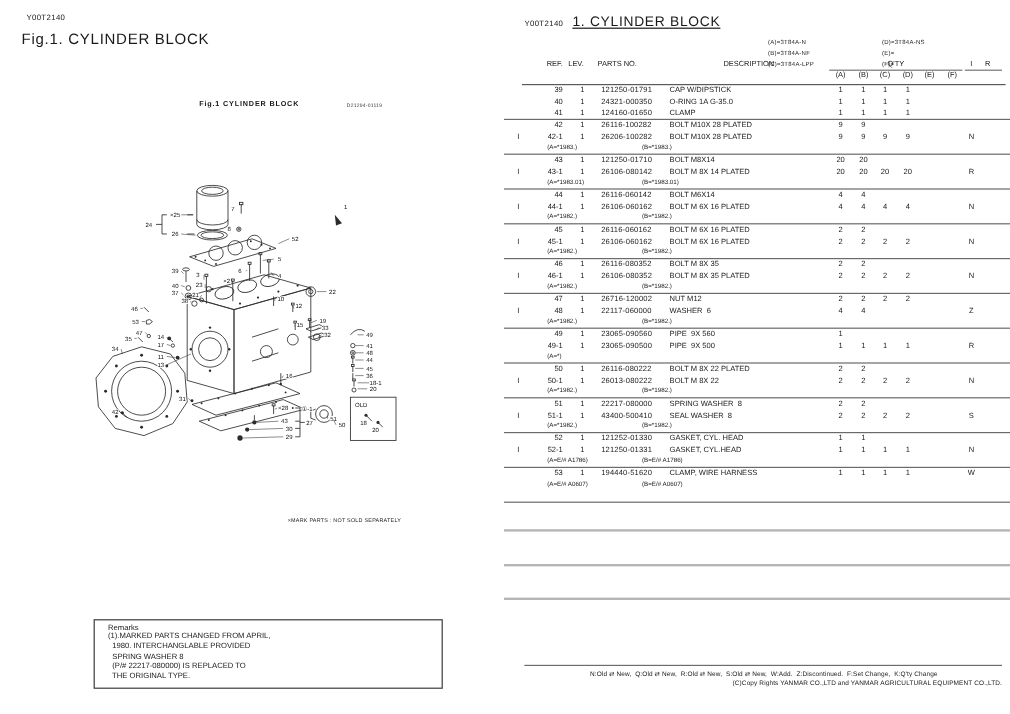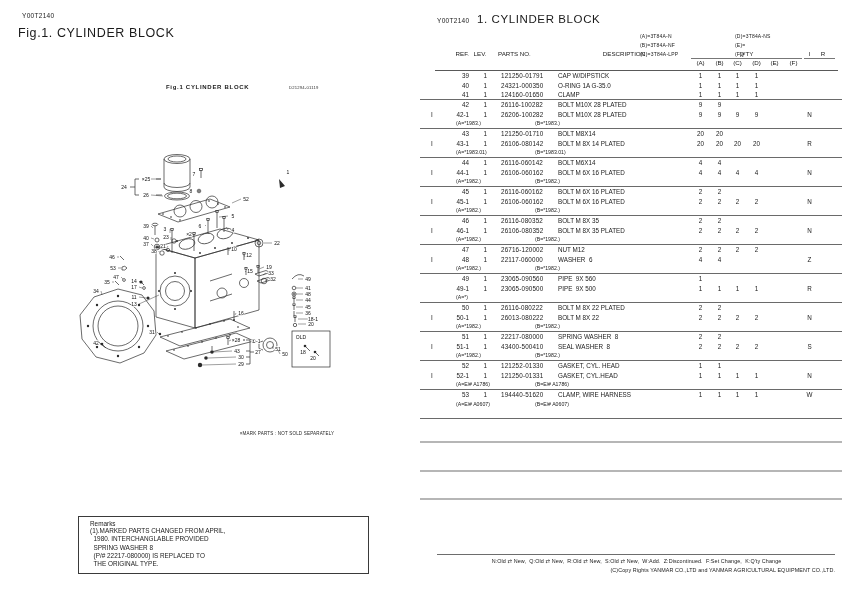--- a/index.html
+++ b/index.html
@@ -20,21 +20,21 @@
   #diagram{position:absolute;left:60px;top:95px;width:350px;height:350px;}
   #diagram path,#diagram line,#diagram ellipse,#diagram circle,#diagram rect
     {stroke:#2b2b2b;stroke-width:.7;fill:none;}
   #diagram .d{fill:#2b2b2b;stroke:none;}
   #diagram text{stroke:none;fill:#111;font-size:5px;font-family:"Liberation Sans",sans-serif;
     text-anchor:middle;paint-order:stroke;stroke:#fff;stroke-width:1.4px;}
   #diagram .lead{stroke:#2b2b2b;stroke-width:.45;}
   
   #right-page{position:absolute;left:420px;top:0;width:422px;height:595px;font-size:6.3px;}
   #right-code{left:17px;top:17px;}
-  #right-title{left:57px;top:13px;font-size:11.5px;letter-spacing:.6px;}
+  #right-title{left:57px;top:13px;font-size:11.5px;letter-spacing:.6px;text-decoration:underline;}
   .legend-col{position:absolute;top:32px;font-size:5px;line-height:9px;letter-spacing:.2px;}
   #legend-1{left:220px;} #legend-2{left:315px;}
   
   #thead{position:absolute;left:0;top:50px;width:422px;height:21px;font-size:6.2px;}
   #thead .h{position:absolute;top:0;}
   #thead .h2{position:absolute;top:9px;}
   .rule{position:absolute;left:15px;width:403px;border-top:1px solid #595959;}
   #qty-underline{position:absolute;top:8px;left:271px;width:111px;border-top:1px solid #777;}
   #ir-underline{position:absolute;top:8px;left:384px;width:31px;border-top:1px solid #777;}
   #tbody{position:absolute;left:0;top:71px;width:422px;}

